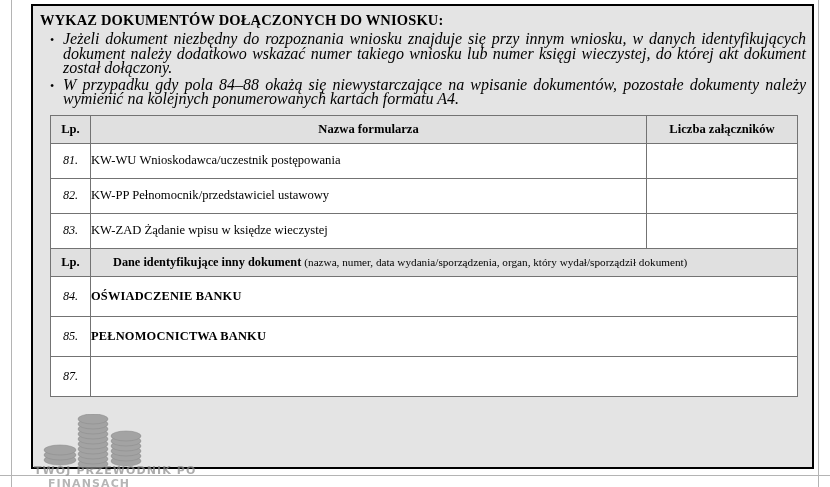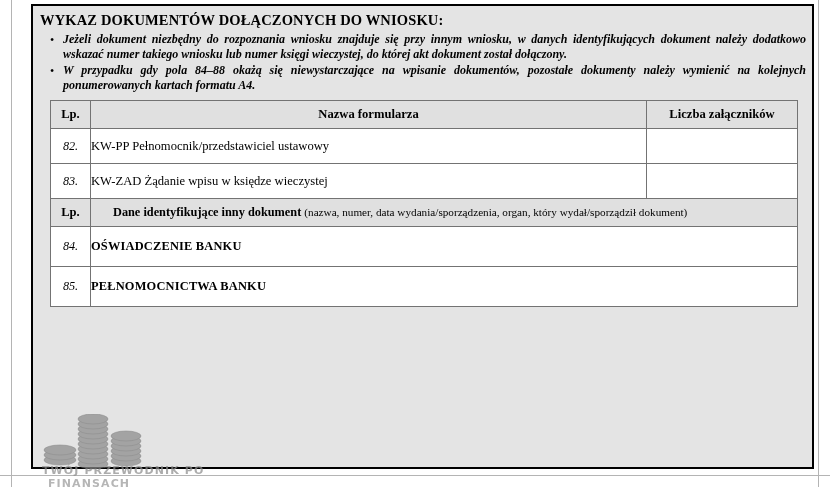--- a/index.html
+++ b/index.html
@@ -79,25 +79,24 @@
     flex: 0 0 22px;
     text-align: center;
     font-size: 12px;
     line-height: 15px;
     color: #000;
     padding-top: 1px;
   }
   .note-text {
     flex: 1 1 auto;
     font-style: italic;
-    font-size: 12px;
+    font-size: 16px;
     line-height: 14.6px;
     text-align: justify;
     color: #000;
-    font-weight: bold;
   }
 
   
   .tbl {
     width: 747px;
     margin: 8px 0 0 17px;
     border-collapse: collapse;
     table-layout: fixed;
     background: #ffffff;
   }
@@ -164,21 +163,21 @@
     left: 30px;
     top: 414px;
     width: 230px;
     height: 73px;
     pointer-events: none;
     opacity: 0.72;
   }
   #watermark svg { display: block; }
   .wm-text {
     position: absolute;
-    left: 12px;
+    left: 4px;
     top: 50px;
     font-family: "DejaVu Sans", sans-serif;
     font-size: 11px;
     font-weight: bold;
     letter-spacing: 1.1px;
     color: #8d8d8d;
     white-space: nowrap;
   }
   .wm-text2 {
     position: absolute;
@@ -222,20 +221,25 @@
           <col class="col-name">
           <col class="col-cnt">
       </colgroup>
       <tbody>
         <tr>
           <th class="hdr">Lp.</th>
           <th class="hdr">Nazwa formularza</th>
           <th class="hdr">Liczba załączników</th>
         </tr>
         <tr>
+          <td class="cell-lp">81.</td>
+          <td class="cell-name">KW-WU Wnioskodawca/uczestnik postępowania</td>
+          <td class="cell-name cell-blank"></td>
+        </tr>
+        <tr>
           <td class="cell-lp">82.</td>
           <td class="cell-name">KW-PP Pełnomocnik/przedstawiciel ustawowy</td>
           <td class="cell-name cell-blank"></td>
         </tr>
         <tr>
           <td class="cell-lp">83.</td>
           <td class="cell-name">KW-ZAD Żądanie wpisu w księdze wieczystej</td>
           <td class="cell-name cell-blank"></td>
         </tr>
 
@@ -247,20 +251,24 @@
           </th>
         </tr>
 
         <tr class="row-tall">
           <td class="cell-lp">84.</td>
           <td class="cell-name bold" colspan="2">OŚWIADCZENIE BANKU</td>
         </tr>
         <tr class="row-tall">
           <td class="cell-lp">85.</td>
           <td class="cell-name bold" colspan="2">PEŁNOMOCNICTWA BANKU</td>
+        </tr>
+        <tr class="row-tall">
+          <td class="cell-lp">87.</td>
+          <td class="cell-name bold" colspan="2"></td>
         </tr>
       </tbody>
     </table>
 
   </div>
 
   <div id="watermark">
     <svg width="230" height="60" viewBox="0 0 230 60">
       <g fill="#8b8b8b" stroke="#6d6d6d" stroke-width="0.6">
         <ellipse cx="30" cy="46" rx="16" ry="5"></ellipse>

